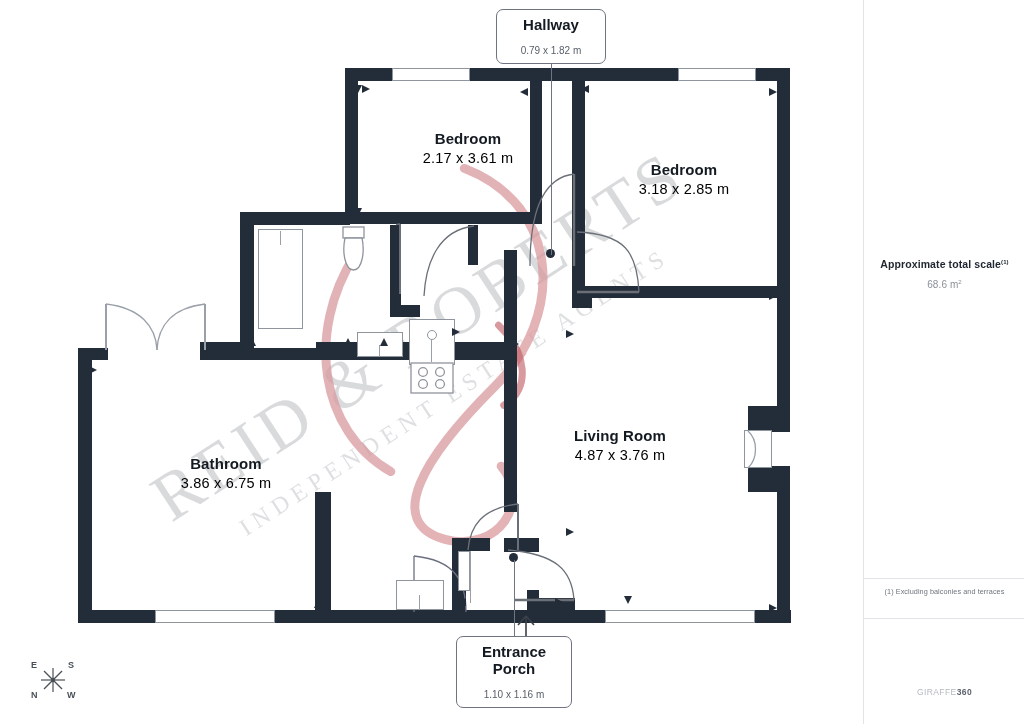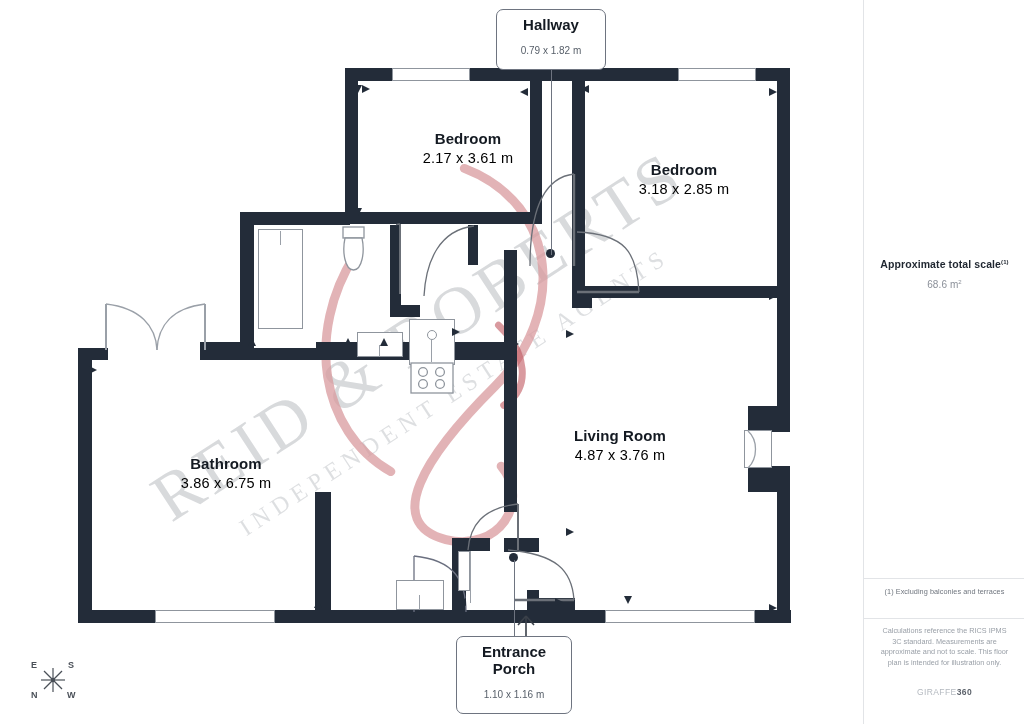--- a/index.html
+++ b/index.html
@@ -64,21 +64,21 @@
   .room-label .nm{
     font-size:15px;font-weight:700;color:#141a22;letter-spacing:.1px;
   }
   .room-label .dim{
     font-size:14.5px;color:#000000;margin-top:3px;letter-spacing:.2px;
   }
 
   
   .callout{
     position:absolute;border:1px solid #6e7480;border-radius:7px;
-    background:#fff;text-align:center;padding:6px 13px 13px;
+    background:#fff;text-align:center;padding:6px 13px 7px;
     transform:translateX(-50%);box-sizing:border-box;
   }
   .callout .nm{font-size:15px;font-weight:700;color:#141a22;}
   .callout .dim{font-size:10px;color:#575f69;margin-top:12px;}
   .leader{position:absolute;background:#6e7480;width:1px;}
 
   
   .fx{position:absolute;border:1.4px solid #8f959d;background:#fff;box-sizing:border-box;}
   .fxr{border-radius:50%;}
   .thin{position:absolute;background:#9aa0a8;}
@@ -302,19 +302,18 @@
         <span>Approximate total scale</span><sup>(1)</sup>
       </div>
       <div class="area-value">
         <span>68.6 m</span><sup>2</sup>
       </div>
     </div>
 
     <div class="side-div d1"></div>
     <div class="footnote">(1) Excluding balconies and terraces</div>
     <div class="side-div d2"></div>
-    <div class="disclaimer">Calculations reference the RICS IPMS 3C standard. Measurements are approximate and not to scale. This floor plan is intended for illustration only.</div>
 
     <div class="brand">
       <span>GIRAFFE</span><b>360</b>
     </div>
   </div>
 </div>
 
 </body></html>

